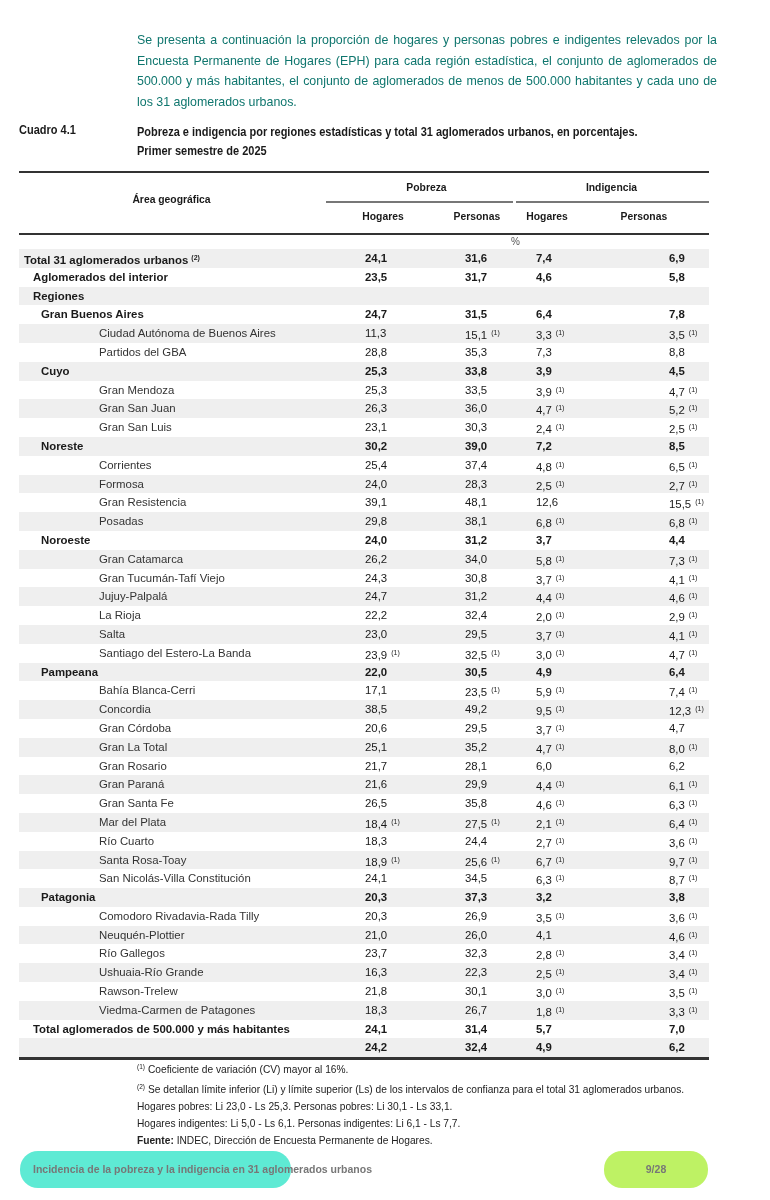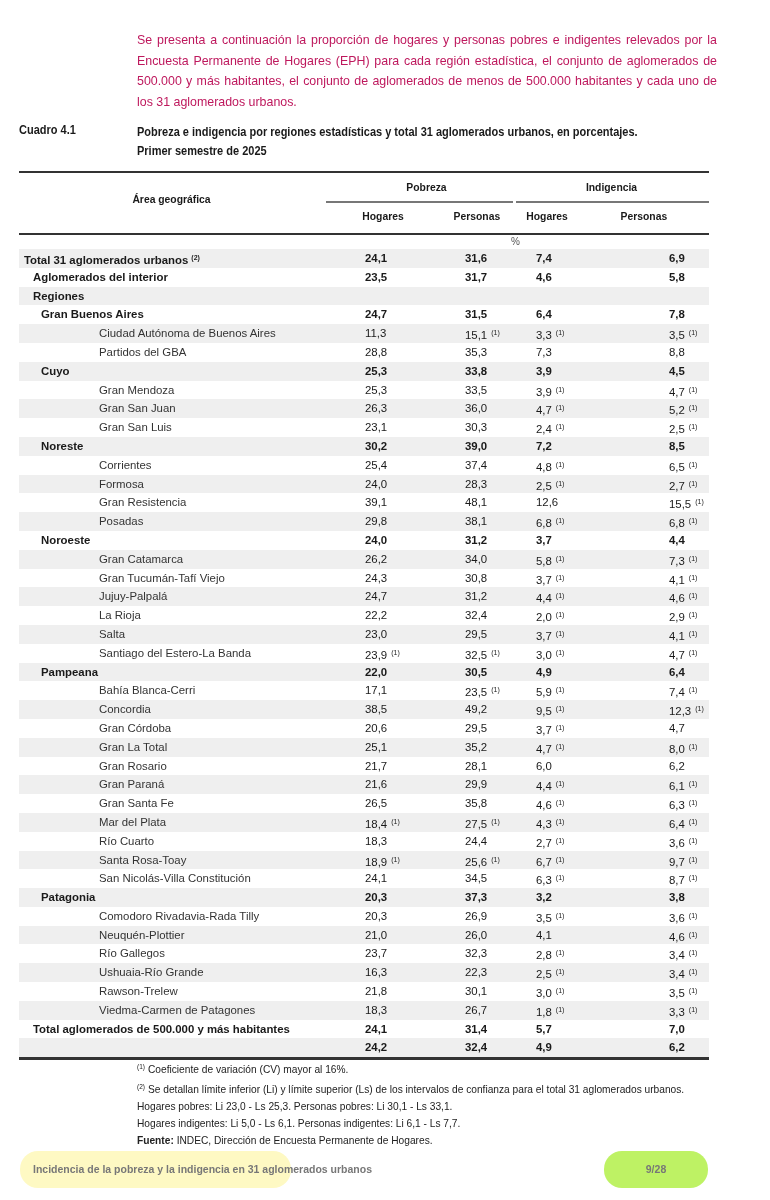--- a/index.html
+++ b/index.html
@@ -1,19 +1,19 @@
 <!DOCTYPE html>
 <html><head>
 <meta charset="utf-8">
 <style>
   html, body { margin: 0; padding: 0; background: #ffffff; }
   body { width: 770px; height: 1200px; position: relative; overflow: hidden;
          font-family: "Liberation Sans", sans-serif; color: #1a1a1a; }
   .intro { position: absolute; left: 137px; top: 30px; width: 580px;
-           font-size: 12.4px; line-height: 20.5px; text-align: justify; color: #be185d; }
+           font-size: 12.4px; line-height: 20.5px; text-align: justify; color: #0f766e; }
   .cuadro-label { position: absolute; left: 19px; top: 123px; font-size: 12.5px; font-weight: bold;
                   font-family: "Liberation Sans Narrow", "Liberation Sans", sans-serif; transform: scaleX(0.88); transform-origin: left; }
   .cuadro-title { position: absolute; left: 137px; top: 123px; font-size: 12.5px; font-weight: bold;
                   line-height: 19px; transform: scaleX(0.88); transform-origin: left; width: 660px; }
   .tbl { position: absolute; left: 19px; top: 171px; width: 690px; }
   .rule-top { height: 2px; background: #333; }
   .hdr { position: relative; height: 60px; }
   .hdr .area { position: absolute; left: 0; width: 305px; top: 20px; text-align: center;
                font-weight: bold; font-size: 11.5px; transform: scaleX(0.9); }
   .hdr .grp { position: absolute; top: 8px; font-weight: bold; font-size: 11.5px; text-align: center; transform: scaleX(0.9); }
@@ -28,21 +28,21 @@
   .row.l1 .name { left: 14px; }
   .row.l2 .name { left: 22px; }
   .row.l3 .name { left: 32px; color: #333; margin-left: 48px; }
   .row.bold { font-weight: bold; }
   .row .v { position: absolute; white-space: nowrap; }
   .row .v sup { font-size: 7px; font-weight: normal; margin-left: 4px; vertical-align: 4px; }
   .c1 { left: 346px; } .c2 { left: 446px; } .c3 { left: 517px; } .c4 { left: 650px; }
   .rule-bot { height: 2.5px; background: #333; }
   .notes { position: absolute; left: 137px; top: 1058px; font-size: 10.2px; line-height: 17px; color: #222; width: 600px; }
   .notes sup { font-size: 6.5px; vertical-align: 4px; margin-right: 3px; }
-  .footer-left { position: absolute; left: 20px; top: 1151px; width: 258px; height: 37px; background: #fef9c3;
+  .footer-left { position: absolute; left: 20px; top: 1151px; width: 258px; height: 37px; background: #5eead4;
                  border-radius: 18px; font-size: 10.5px; font-weight: bold; color: #777; line-height: 37px; padding-left: 13px;
                  white-space: nowrap; text-align: center; }
   .footer-right { position: absolute; left: 604px; top: 1151px; width: 104px; height: 37px; background: #bef264;
                   border-radius: 18px; font-size: 10.5px; font-weight: bold; color: #777; line-height: 37px; text-align: center; }
 </style>
 </head>
 <body>
 
 <div class="intro">Se presenta a continuación la proporción de hogares y personas pobres e indigentes relevados por la Encuesta Permanente de Hogares (EPH) para cada región estadística, el conjunto de aglomerados de 500.000 y más habitantes, el conjunto de aglomerados de menos de 500.000 habitantes y cada uno de los 31 aglomerados urbanos.</div>
 <div class="cuadro-label">Cuadro 4.1</div>
@@ -276,21 +276,21 @@
         <span class="name"><span>Gran Santa Fe</span></span>
         <span class="v c1"><span>26,5</span></span>
         <span class="v c2"><span>35,8</span></span>
         <span class="v c3"><span>4,6</span><sup>(1)</sup></span>
         <span class="v c4"><span>6,3</span><sup>(1)</sup></span>
       </div>
       <div class="row l3 shade">
         <span class="name"><span>Mar del Plata</span></span>
         <span class="v c1"><span>18,4</span><sup>(1)</sup></span>
         <span class="v c2"><span>27,5</span><sup>(1)</sup></span>
-        <span class="v c3"><span>4,3</span><sup>(1)</sup></span>
+        <span class="v c3"><span>2,1</span><sup>(1)</sup></span>
         <span class="v c4"><span>6,4</span><sup>(1)</sup></span>
       </div>
       <div class="row l3">
         <span class="name"><span>Río Cuarto</span></span>
         <span class="v c1"><span>18,3</span></span>
         <span class="v c2"><span>24,4</span></span>
         <span class="v c3"><span>2,7</span><sup>(1)</sup></span>
         <span class="v c4"><span>3,6</span><sup>(1)</sup></span>
       </div>
       <div class="row l3 shade">

